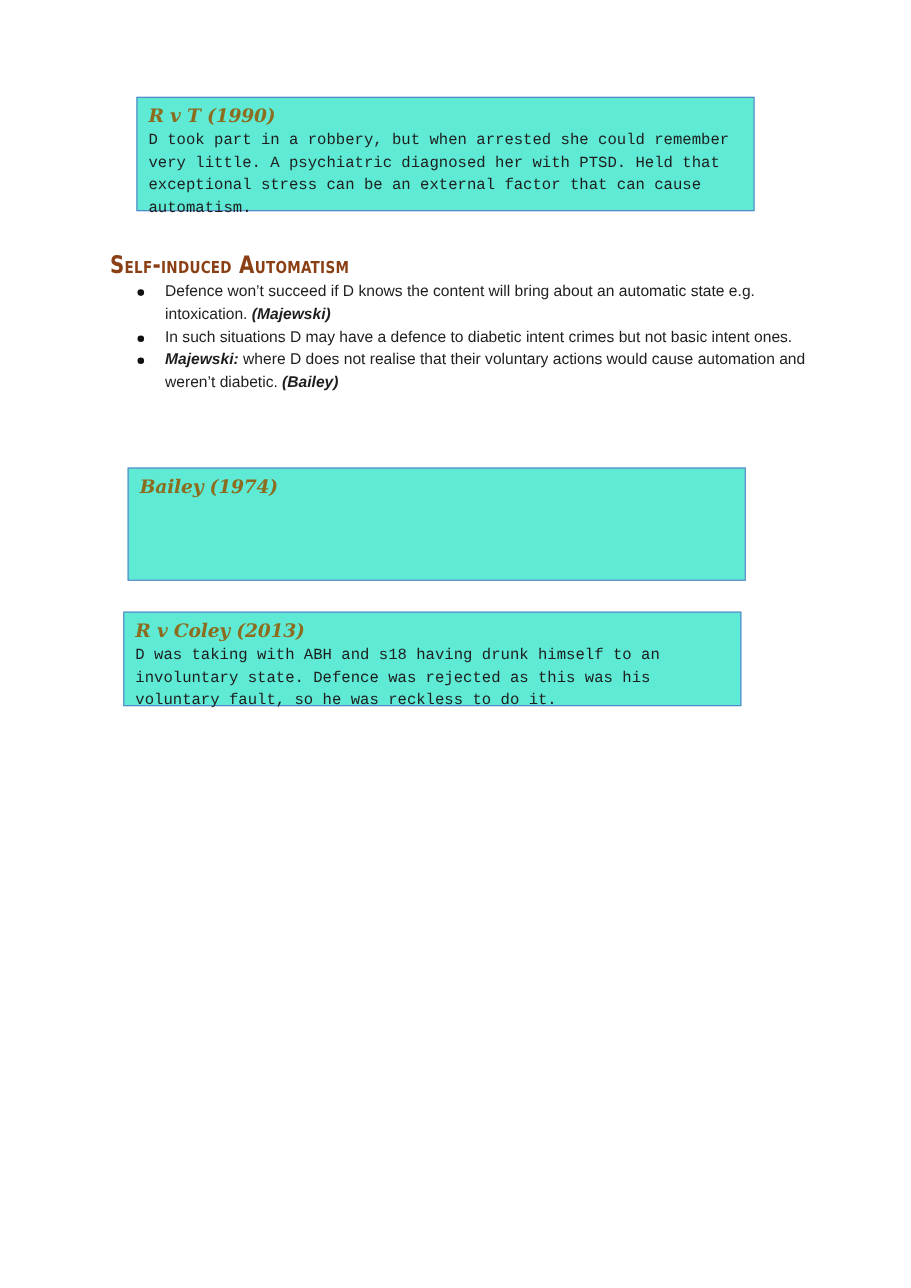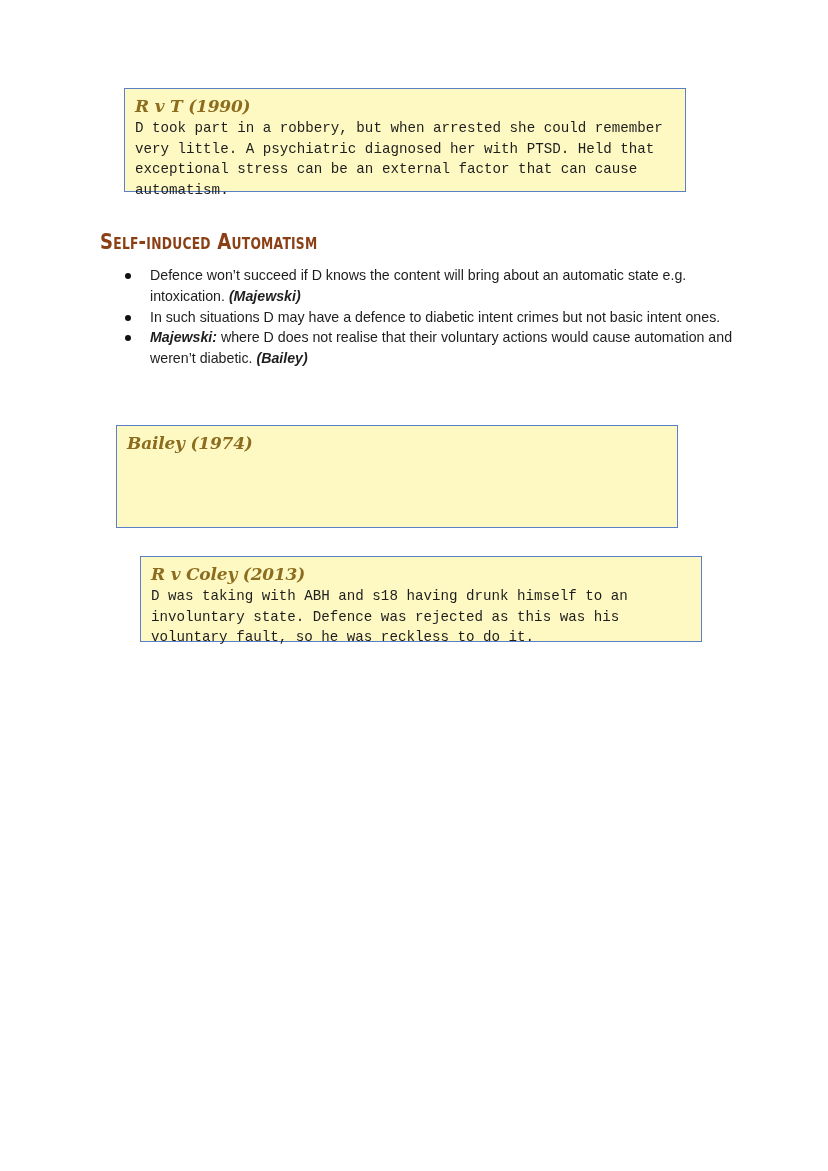--- a/index.html
+++ b/index.html
@@ -1,27 +1,27 @@
 <!DOCTYPE html>
 <html><head>
   <meta charset="utf-8">
   <style>
     html, body { margin: 0; padding: 0; background: #ffffff; }
     body { width: 828px; height: 1171px; position: relative; overflow: hidden;
            font-family: "Liberation Sans", "DejaVu Sans", sans-serif; color: #1a1a1a; }
-    .case-box { position: absolute; border: 1.5px solid #5a7fc9; background: #fef9c3; box-sizing: border-box;
+    .case-box { position: absolute; border: 1.5px solid #5a7fc9; background: #5eead4; box-sizing: border-box;
                 padding: 6px 10px 8px 10px; }
     .case-title { font-family: "DejaVu Serif", serif; font-style: italic; font-weight: bold;
                   color: #8c6d1f; font-size: 17px; line-height: 22px; margin: 0 0 1px 0; letter-spacing: -0.2px; }
     .case-body { font-size: 14.2px; line-height: 20.5px; margin: 0; color: #1e1e1e; font-family: Liberation Mono, monospace; }
     .section-heading { position: absolute; left: 100px; top: 229px; margin: 0;
                        font-family: "DejaVu Sans", sans-serif; font-weight: bold; color: #8b3f14;
                        font-size: 22px; letter-spacing: 0.3px; font-variant: small-caps; transform: scaleX(0.82);
                        transform-origin: left center; }
-    .bullets { position: absolute; left: 124px; top: 265px; width: 610px; margin: 0; padding: 0; list-style: none; }
+    .bullets { position: absolute; left: 124px; top: 255px; width: 610px; margin: 0; padding: 0; list-style: none; }
     .bullets li { position: relative; padding-left: 26px; font-size: 14.2px; line-height: 20.8px; color: #1e1e1e; }
     .bullets li .dot { position: absolute; left: 1px; top: 8px; width: 6px; height: 6px; border-radius: 50%; background: #111; }
     .bi { font-weight: bold; font-style: italic; }
   </style>
 </head>
 <body>
 
 <div class="case-box" style="left:124px; top:88px; width:562px; height:104px;">
   <p class="case-title">R v T (1990)</p>
   <p class="case-body">D took part in a robbery, but when arrested she could remember very little. A psychiatric diagnosed her with PTSD. Held that exceptional stress can be an external factor that can cause automatism.</p>
@@ -41,16 +41,16 @@
   <li>
     <span class="dot"></span>
     <span class="bi">Majewski:</span><span> where D does not realise that their voluntary actions would cause automation and weren’t diabetic. </span><span class="bi">(Bailey)</span>
   </li>
 </ul>
 
 <div class="case-box" style="left:116px; top:425px; width:562px; height:103px;">
   <p class="case-title">Bailey (1974)</p>
 </div>
 
-<div class="case-box" style="left:140px; top:556px; width:562px; height:86px;">
+<div class="case-box" style="left:112px; top:556px; width:562px; height:86px;">
   <p class="case-title">R v Coley (2013)</p>
   <p class="case-body">D was taking with ABH and s18 having drunk himself to an involuntary state. Defence was rejected as this was his voluntary fault, so he was reckless to do it.</p>
 </div>
 
 </body></html>

